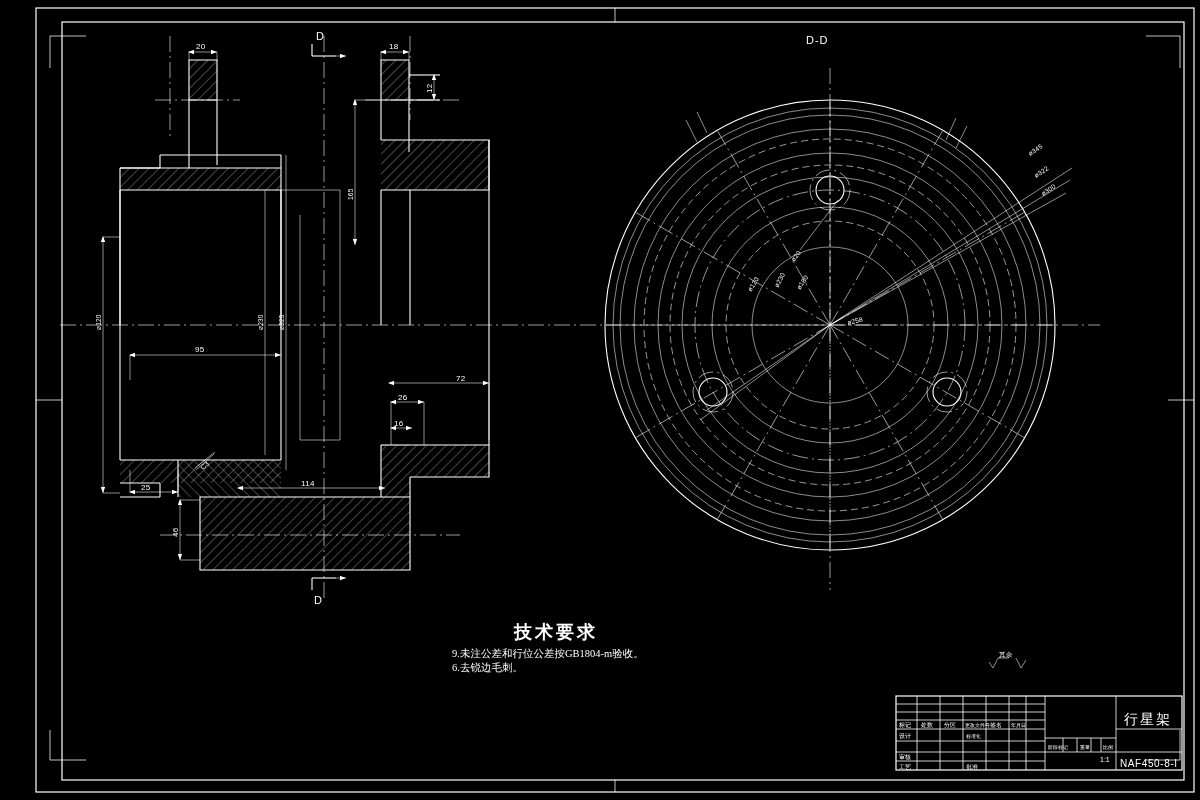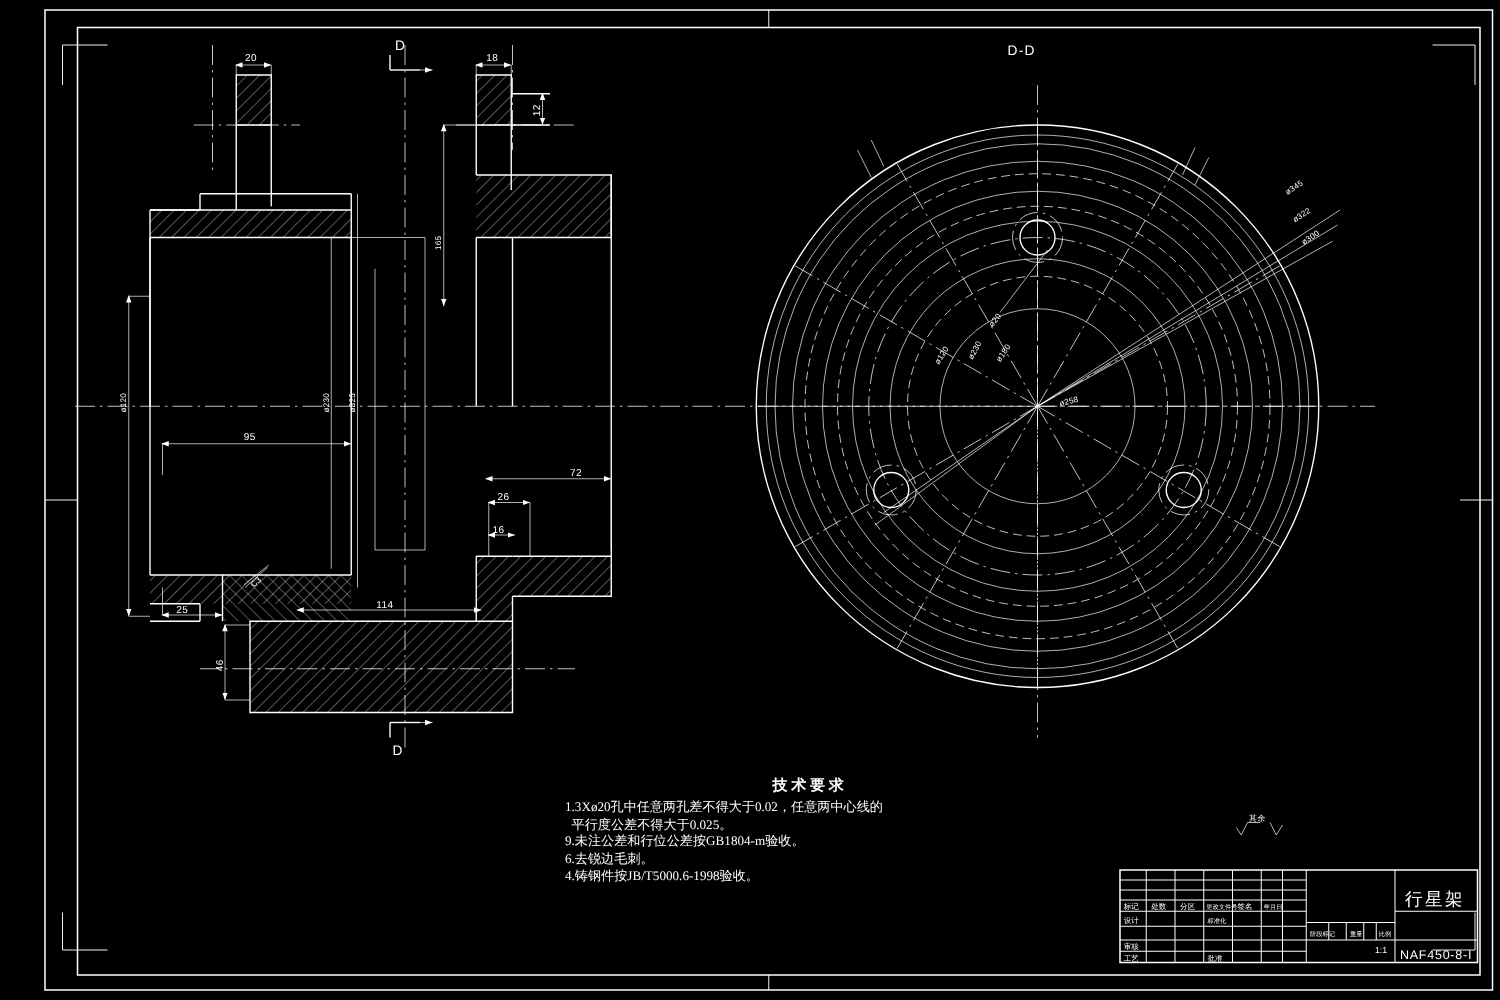--- a/index.html
+++ b/index.html
@@ -42,23 +42,22 @@
   .tbbig   { font-size: 14px; letter-spacing: 2px; }
   .tbcode  { font-size: 10px; letter-spacing: 0.6px; }
 
   #tech {
     position: absolute;
     left: 452px; top: 620px;
     width: 330px;
     color: #ffffff;
   }
   #tech .tech-title {
-    font-size: 12px;
+    font-size: 18px;
     letter-spacing: 3px;
-    text-align: center;
     margin: 0 0 3px 62px;
     font-family: "Liberation Serif", serif;
     font-weight: 700;
   }
   #tech .tech-item {
     font-size: 10.5px;
     line-height: 1.30;
     white-space: pre-wrap;
     font-family: "Liberation Serif", serif;
   }
@@ -415,20 +414,17 @@
     <text class="tbtxt" x="1100" y="762">1:1</text>
 
     <text class="tbbig" x="1124" y="724">行星架</text>
     <text class="tbcode" x="1120" y="767">NAF450-8-I</text>
   </g>
 
 </svg>
 
 <div id="tech">
   <div class="tech-title">技术要求</div>
-  <div class="tech-item">1.3Xø20孔中任意两孔差不得大于0.02，任意两中心线的
-  平行度公差不得大于0.025。</div>
   <div class="tech-item">9.未注公差和行位公差按GB1804-m验收。</div>
   <div class="tech-item">6.去锐边毛刺。</div>
-  <div class="tech-item">4.铸钢件按JB/T5000.6-1998验收。</div>
 </div>
 
 </div>
 
 </body></html>

